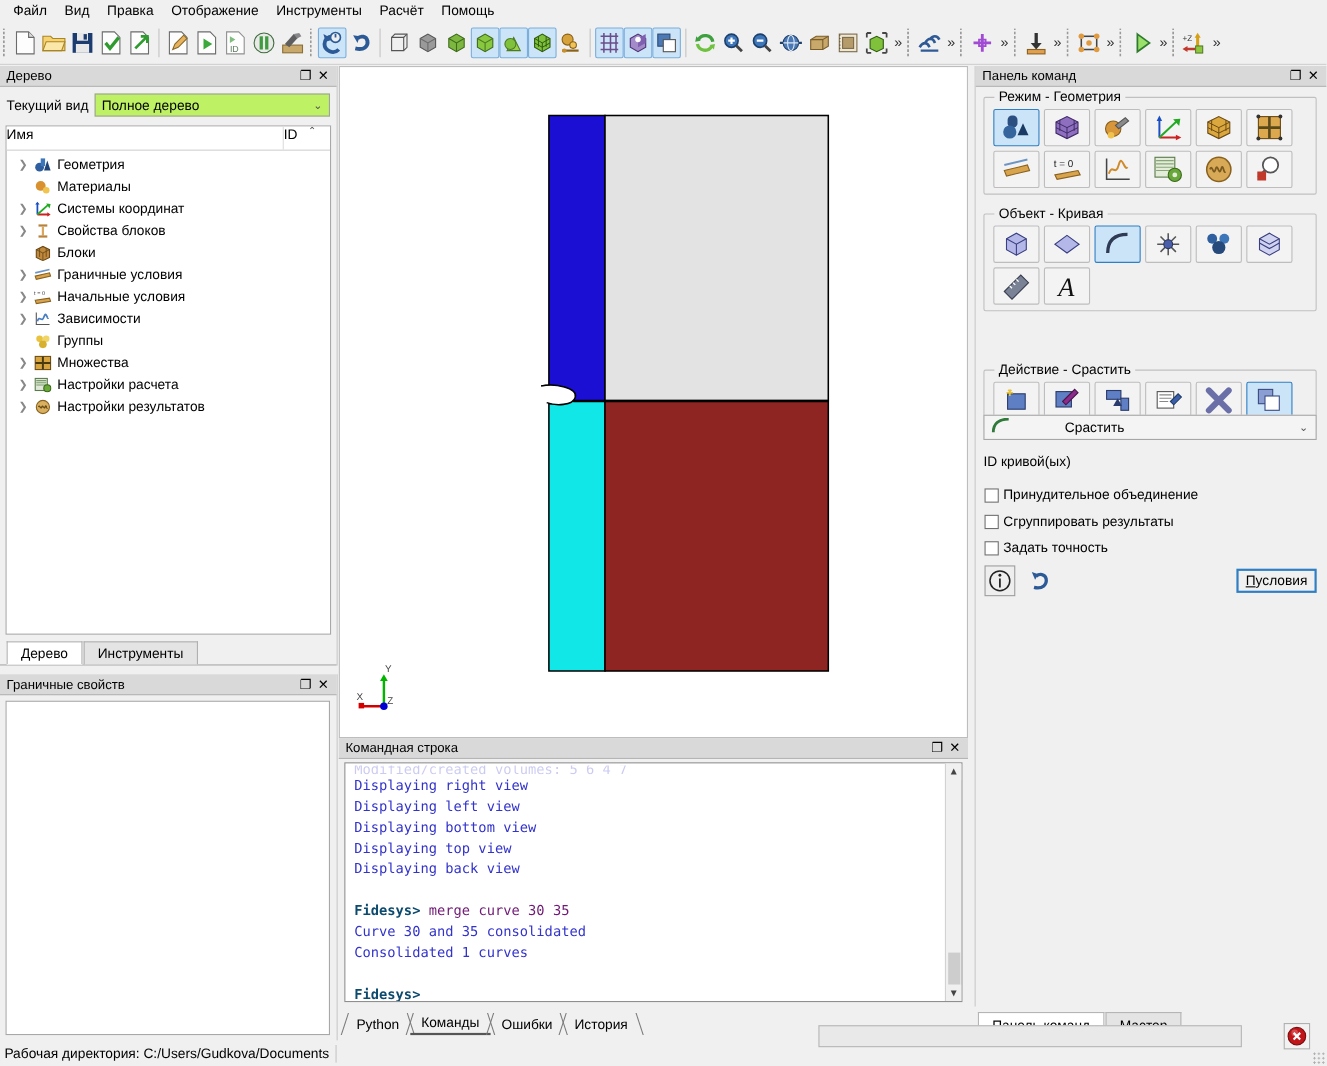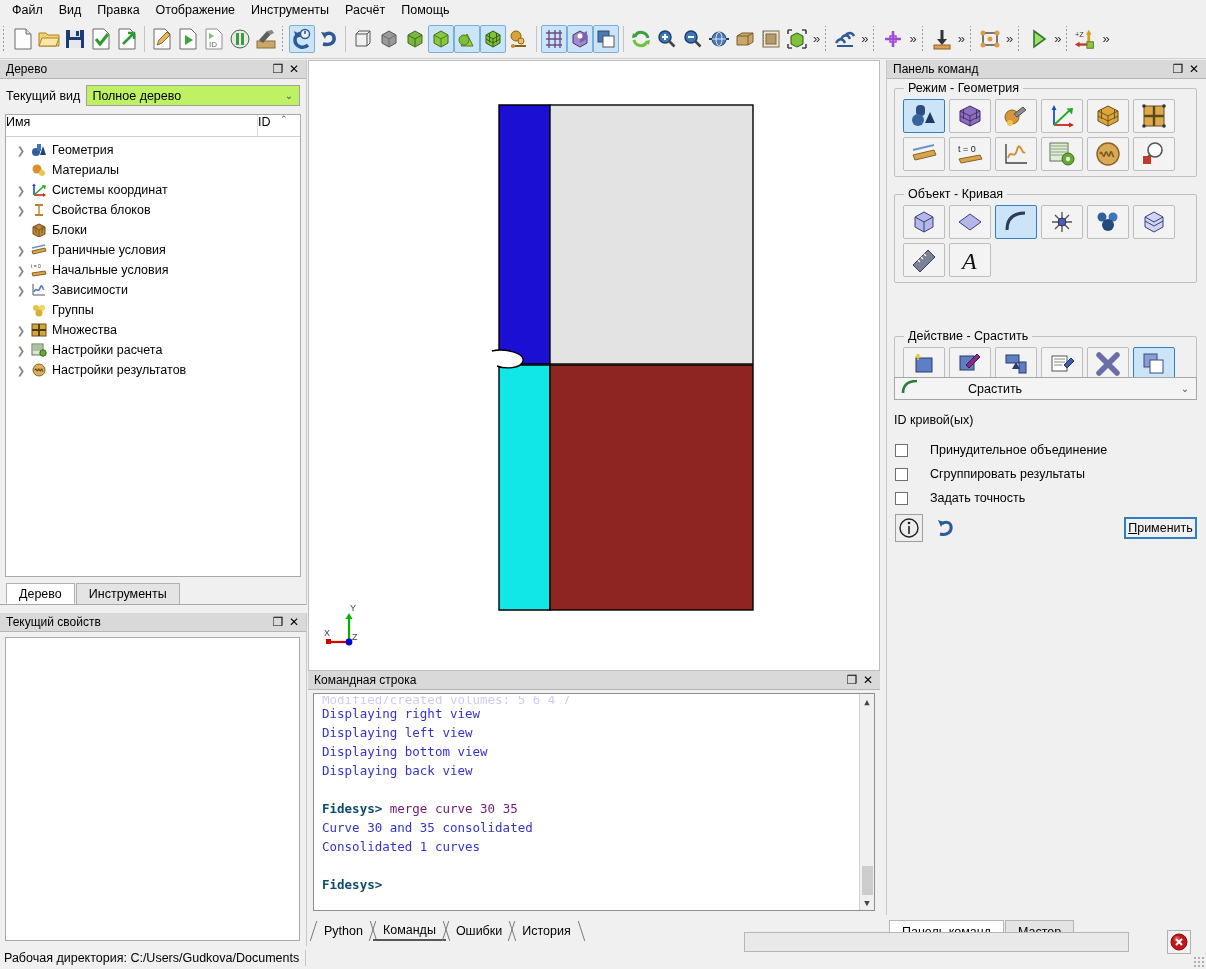--- a/index.html
+++ b/index.html
@@ -185,21 +185,21 @@
     padding: 0 2px 0 6px; font-size: 12.5px;
   }
   .p-combo .cval { flex: 1; padding-left: 5px; margin-left: 44px; }
   .p-combo .carrow { width: 18px; text-align: center; color: #555; font-size: 10px; }
 
   .field-row { position: absolute; display: flex; align-items: center; gap: 6px; }
   .field-input {
     width: 223px; height: 21px; background: #b9aef0; border: 1px solid #8d8d8d;
     display: flex; align-items: center; padding-left: 4px; font-size: 12.5px; color: #000;
   }
-  .cbx-row { position: absolute; display: flex; align-items: center; gap: 22px; font-size: 12.5px; }
+  .cbx-row { position: absolute; display: flex; align-items: center; gap: 4px; font-size: 12.5px; }
   .cbx { width: 13px; height: 13px; border: 1px solid #6f6f6f; background: #fff; }
 
   .apply-btn {
     position: absolute; right: 9px; width: 73px; height: 22px;
     border: 2px solid #2f7fc4; background: #f0f0f0; display: flex;
     align-items: center; justify-content: center; font-size: 12.5px;
   }
   .apply-btn u { text-decoration: underline; }
   .info-btn {
     position: absolute; width: 28px; height: 28px; border: 1px solid #9d9d9d;
@@ -700,21 +700,21 @@
     </div>
 
     <div class="dock-tabs">
       <div class="dock-tab sel">Дерево</div>
       <div class="dock-tab">Инструменты</div>
     </div>
   </div>
 
   <div id="props-dock">
     <div class="dock-title">
-      <span class="t">Текущий свойств</span>
+      <span class="t">Граничные свойств</span>
       <span class="dock-btn">❐</span>
       <span class="dock-btn">✕</span>
     </div>
     <div class="props-body"></div>
   </div>
 
   <div id="viewport">
     <svg width="572" height="611" viewBox="0 0 572 611">
 
       <path d="M190,44 L241,44 L241,303 L213,303 C213,293 196,287 183,290 L190,290 Z" fill="#1a0fd2" stroke="#000" stroke-width="1.4"></path>
@@ -746,20 +746,21 @@
       <span class="dock-btn">❐</span>
       <span class="dock-btn">✕</span>
     </div>
 
     <div class="cmd-out">
       <div class="cmd-lines">
         <div class="cl clip">Modified/created volumes: 5 6 4 7</div>
         <div class="cl">Displaying right view</div>
         <div class="cl">Displaying left view</div>
         <div class="cl">Displaying bottom view</div>
+        <div class="cl">Displaying top view</div>
         <div class="cl">Displaying back view</div>
         <div class="cl blank">&nbsp;</div>
         <div class="cl"><span class="prompt">Fidesys&gt;</span><span class="echo"> merge curve 30 35</span></div>
         <div class="cl">Curve 30 and 35 consolidated</div>
         <div class="cl">Consolidated 1 curves</div>
         <div class="cl blank">&nbsp;</div>
         <div class="cl"><span class="prompt">Fidesys&gt;</span><span class="echo"></span></div>
       </div>
       <div class="cmd-scroll">
         <div class="arrow">▲</div>
@@ -1019,21 +1020,21 @@
           <path d="M11 9v8" stroke="#222" stroke-width="1.6"></path>
         </svg>
     </div>
     <div class="reset-btn" style="left:44px; top:454px;">
       <svg width="24" height="24" viewBox="0 0 24 24">
           <path d="M7 18c8 2 12-3 11-8-1-4-6-5-9-2" stroke="#2c5a96" stroke-width="3" fill="none"></path>
           <path d="M5 4l6 2-3 5z" fill="#2c5a96"></path>
         </svg>
     </div>
     <div class="apply-btn" style="top:457px;">
-      <span><u>П</u><span>рименить</span></span>
+      <span><u>П</u><span>условия</span></span>
     </div>
   </div>
 
   <div class="panel-tabs">
     <div class="ptab sel">Панель команд</div>
     <div class="ptab">Мастер</div>
   </div>
 
   <div class="statusbar">
     <span class="status-text">Рабочая директория: C:/Users/Gudkova/Documents</span>

